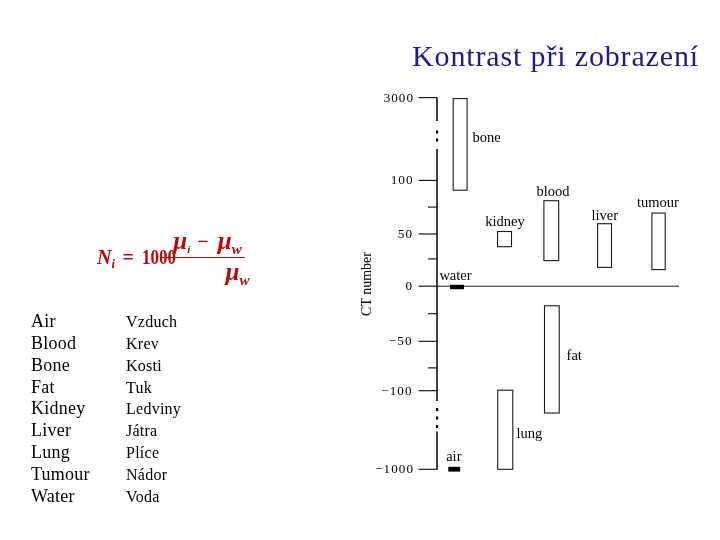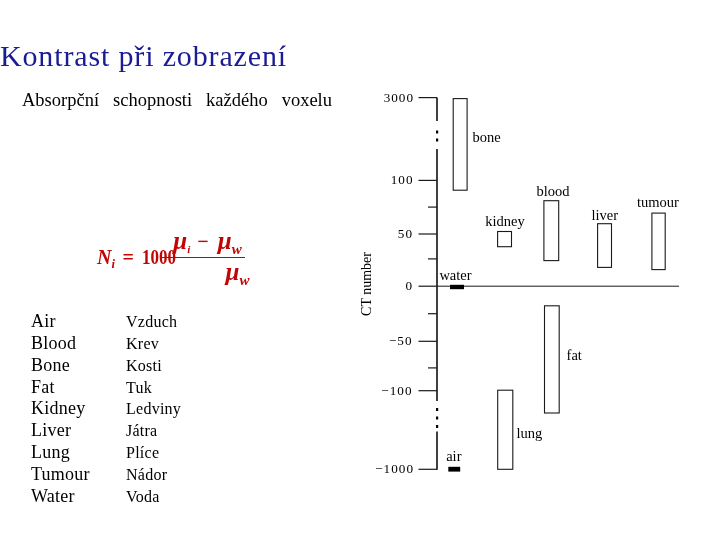--- a/index.html
+++ b/index.html
@@ -3,24 +3,23 @@
 <meta charset="utf-8">
 <style>
   html,body{margin:0;padding:0;}
   body{width:720px;height:540px;background:#ffffff;overflow:hidden;position:relative;
        font-family:"Liberation Serif", serif;}
   .abs{position:absolute;}
 </style>
 </head>
 <body>
 
-<div class="abs" style="left:0;top:39px;width:699px;text-align:left;font-size:30px;line-height:34px;letter-spacing:0.85px;color:#1b1b96;">Kontrast při zobrazení</div>
+<div class="abs" style="left:0;top:39px;width:699px;text-align:right;font-size:30px;line-height:34px;letter-spacing:0.85px;color:#1b1b96;">Kontrast při zobrazení</div>
 
 <div class="abs" style="left:22px;top:89px;width:310px;font-size:18.5px;line-height:23.1px;color:#000;">
-  <div style="text-align:justify;text-align-last:justify;">Absorpční schopnosti každého voxelu</div>
 </div>
 
 <div class="abs" style="left:0;top:0;width:0;height:0;color:#c00505;font-weight:bold;">
 
   <div class="abs" style="left:97px;top:243px;font-size:20px;line-height:29px;white-space:nowrap;"><span style="font-style:italic;">N</span><span style="font-size:12.5px;font-style:italic;vertical-align:-4px;">i</span><span style="margin-left:7.5px;">=</span><span style="display:inline-block;margin-left:8px;transform:scaleX(0.85);transform-origin:0 50%;"><b>1000</b></span></div>
 
   <div class="abs" style="left:165.5px;top:228px;width:84px;text-align:center;font-size:25px;line-height:25px;font-style:italic;white-space:nowrap;">μ<span style="font-size:11px;vertical-align:-4px;">i</span><span style="display:inline-block;width:7px;"></span><span style="font-size:20px;font-style:normal;vertical-align:1.5px;">−</span><span style="display:inline-block;width:9px;"></span>μ<span style="font-size:15px;vertical-align:-5px;">w</span></div>
 
   <div class="abs" style="left:161px;top:256.5px;width:84px;height:1.8px;background:#c00505;"></div>
 

